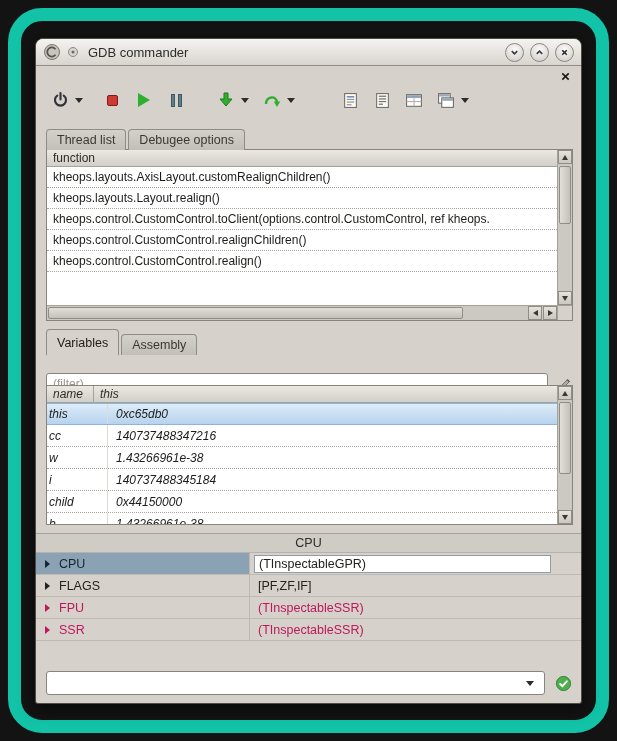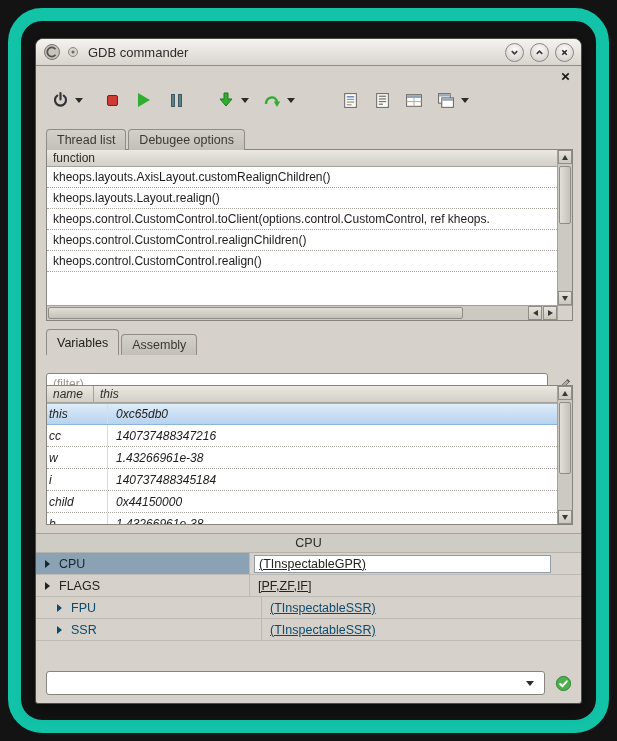--- a/index.html
+++ b/index.html
@@ -121,26 +121,26 @@
   
   .cpu-header { position: absolute; left: 0; right: 0; top: 466px; height: 20px;
     background: #cfccc5; border-top: 1px solid #a5a29b; border-bottom: 1px solid #b5b2ab;
     text-align: center; font-size: 12.5px; line-height: 19px; color: #2e2c29; }
   .cpu-rows { position: absolute; left: 0; right: 0; top: 486px; }
   .cpu-row { height: 22px; display: flex; align-items: stretch; border-bottom: 1px solid #bdbab3;
     font-size: 12.5px; color: #24221f; }
   .cpu-name { width: 214px; display: flex; align-items: center; gap: 9px; padding-left: 9px;
     border-right: 1px solid #bdbab3; }
   .cpu-value { flex: 1; display: flex; align-items: center; padding: 0 30px 0 4px; }
-  .cpu-value span { padding: 1px 4px; text-decoration: underline; }
+  .cpu-value span { padding: 1px 4px; }
   .exp { width: 0; height: 0; border-top: 4px solid transparent; border-bottom: 4px solid transparent;
     border-left: 5px solid currentColor; flex: none; }
   .cpu-row.selected .cpu-name { background: #8ba2b5; color: #142730; }
   .cpu-row.selected .cpu-value span { flex: 1; background: #fff; border: 1px solid #8f9daa; }
-  .cpu-row.disabled { color: #0c4a6e; padding-left: 12px; }
+  .cpu-row.disabled { color: #be185d; }
 
   
   .command-row { position: absolute; left: 10px; top: 604px; width: 527px; height: 24px; }
   .cmd-box { position: absolute; left: 0; top: 0; width: 499px; height: 24px;
     background: #fff; border: 1px solid #87847d; border-radius: 3px; }
   .cmd-input { position: absolute; left: 0; top: 0; bottom: 0; width: 475px; border: none; outline: none;
     background: transparent; padding: 0 6px; font-size: 12px; font-family: "Liberation Sans", sans-serif; }
   .cmd-arrow { position: absolute; right: 7px; top: 9px; }
   .ok-btn { position: absolute; right: 1px; top: 3px; width: 18px; height: 18px; border: none;
     background: transparent; padding: 0; display: flex; align-items: center; justify-content: center; }

